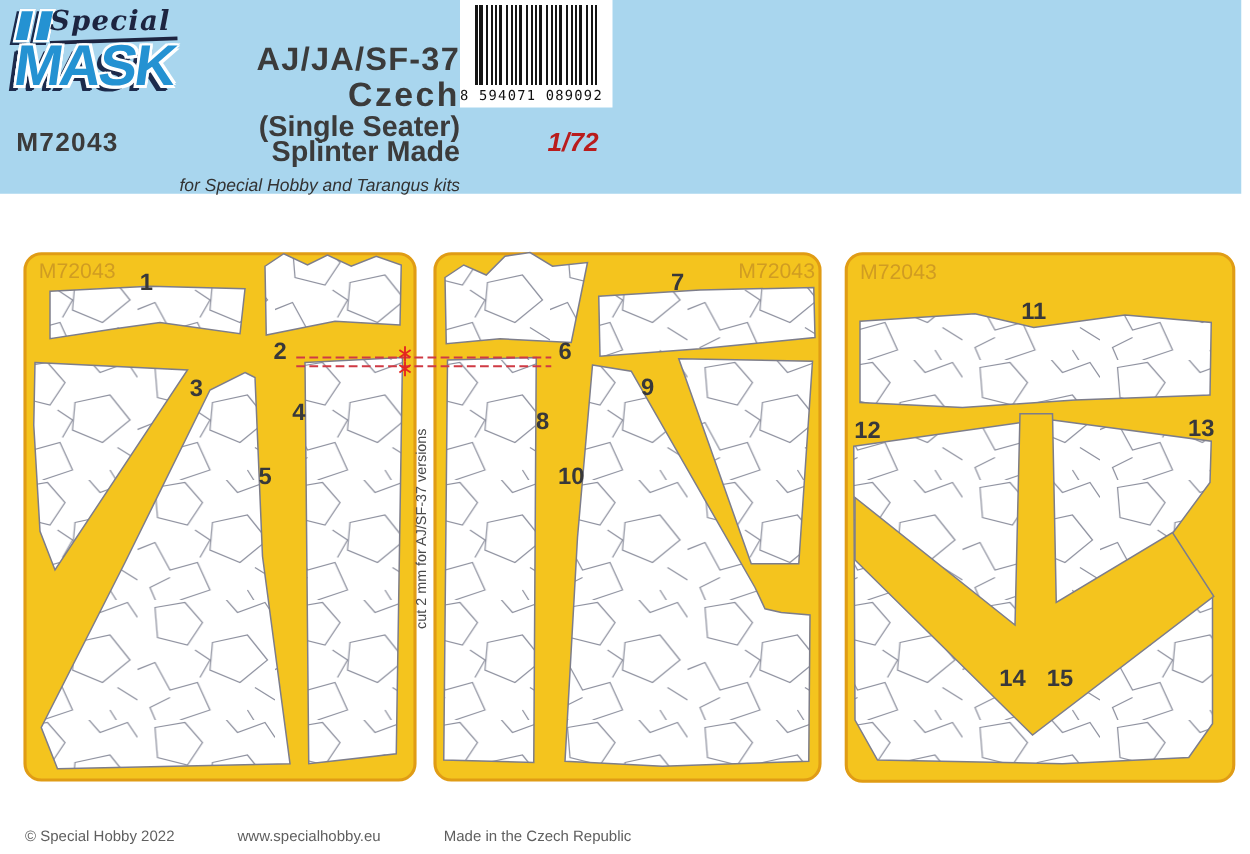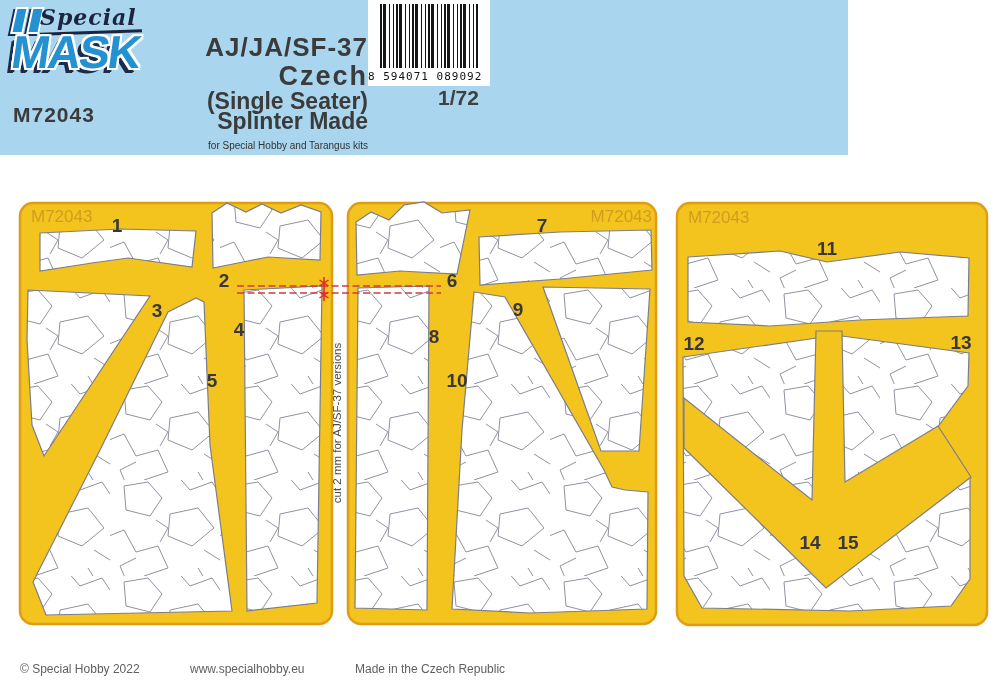--- a/index.html
+++ b/index.html
@@ -1,39 +1,39 @@
 <!DOCTYPE html>
 <html><head>
 <meta charset="utf-8">
 <style>
   html,body{margin:0;padding:0;background:#ffffff;}
   .page{position:relative;width:1000px;height:683px;background:#ffffff;overflow:hidden;
         font-family:"Liberation Sans",sans-serif;}
   
-  .header{position:absolute;left:0;top:0;width:848px;height:155px;background:#a9d6ee;}
+  .header{position:absolute;left:0;top:0;width:993px;height:155px;background:#a9d6ee;}
   .logo{position:absolute;left:10px;top:4px;width:150px;height:82px;}
   .logo-bars{position:absolute;left:3px;top:3px;display:flex;gap:3px;transform:skewX(-12deg);}
   .logo-bars i{display:block;width:9px;height:23px;background:#2492d2;border:2px solid #fff;
                box-shadow:-2px 2px 0 #1d2b4c;}
   .brand-script{position:absolute;left:30px;top:0;font-family:"DejaVu Serif",serif;
                 font-style:italic;font-weight:bold;font-size:22px;color:#1d2440;letter-spacing:1px;}
   .swoosh{position:absolute;left:30px;top:27px;width:102px;height:3px;background:#1d2440;
           transform:rotate(-2deg);}
   .brand-mask{position:absolute;left:2px;top:24px;font-weight:bold;font-size:46px;line-height:48px;
               color:#2492d2;letter-spacing:-2px;transform:skewX(-8deg);
               text-shadow:2px 0 0 #fff,-2px 0 0 #fff,0 2px 0 #fff,0 -2px 0 #fff,
                           2px 2px 0 #fff,-2px -2px 0 #fff,2px -2px 0 #fff,-2px 2px 0 #fff,
                           -4px 4px 0 #1d2b4c,-5px 5px 0 #1d2b4c;}
   .titleblock{position:absolute;left:122px;top:33px;width:246px;text-align:right;color:#3b3b3b;}
   .t1{font-size:26px;font-weight:bold;line-height:28px;letter-spacing:1px;}
   .t2{font-size:27px;font-weight:bold;line-height:30px;letter-spacing:2px;}
   .t3,.t4{font-size:23px;font-weight:bold;line-height:20px;}
-  .subtitle{font-size:10px;margin-top:9px;color:#333;}
+  .subtitle{font-size:14px;font-style:italic;margin-top:9px;color:#333;}
   .pcode{position:absolute;left:13px;top:103px;font-size:21px;font-weight:bold;color:#3b3b3b;letter-spacing:1px;}
-  .scale{position:absolute;left:438px;top:86px;font-size:21px;font-weight:bold;color:#404040;}
+  .scale{position:absolute;left:438px;top:103px;font-size:21px;font-weight:bold;color:#b91c1c;font-style:italic;}
   .barcode{position:absolute;left:368px;top:0;width:122px;height:86px;background:#fff;}
   .barcode-bars{margin:4px 12px 0;height:64px;
      background:repeating-linear-gradient(90deg,#151515 0 2px,#fff 2px 3px,#151515 3px 6px,
                 #fff 6px 9px,#151515 9px 10px,#fff 10px 13px,#151515 13px 14px,#fff 14px 16px);}
   .barcode-digits{font-family:"DejaVu Sans Mono",monospace;font-size:11px;
                   letter-spacing:1px;color:#111;margin-top:2px;}
   
   .sheets{position:absolute;left:0;top:0;}
   .plate{fill:#f4c41e;stroke:#e09c15;stroke-width:2.5;}
   .cutout{fill:url(#camo);stroke:#7d7d8a;stroke-width:1.2;}

